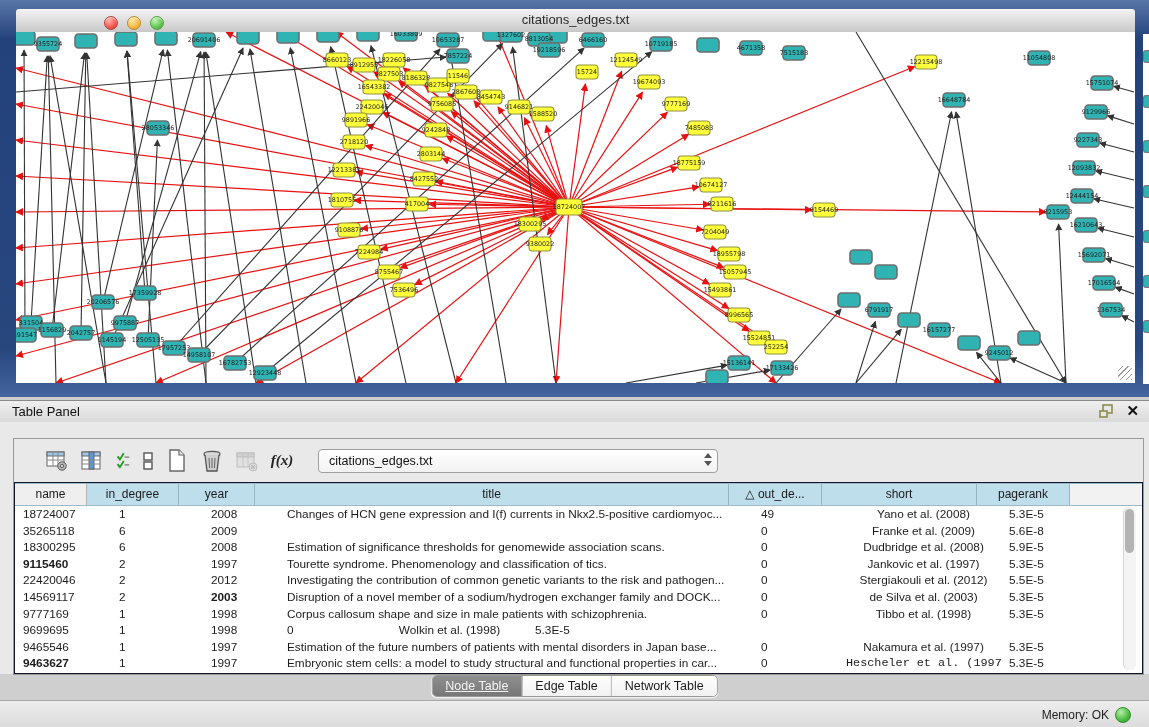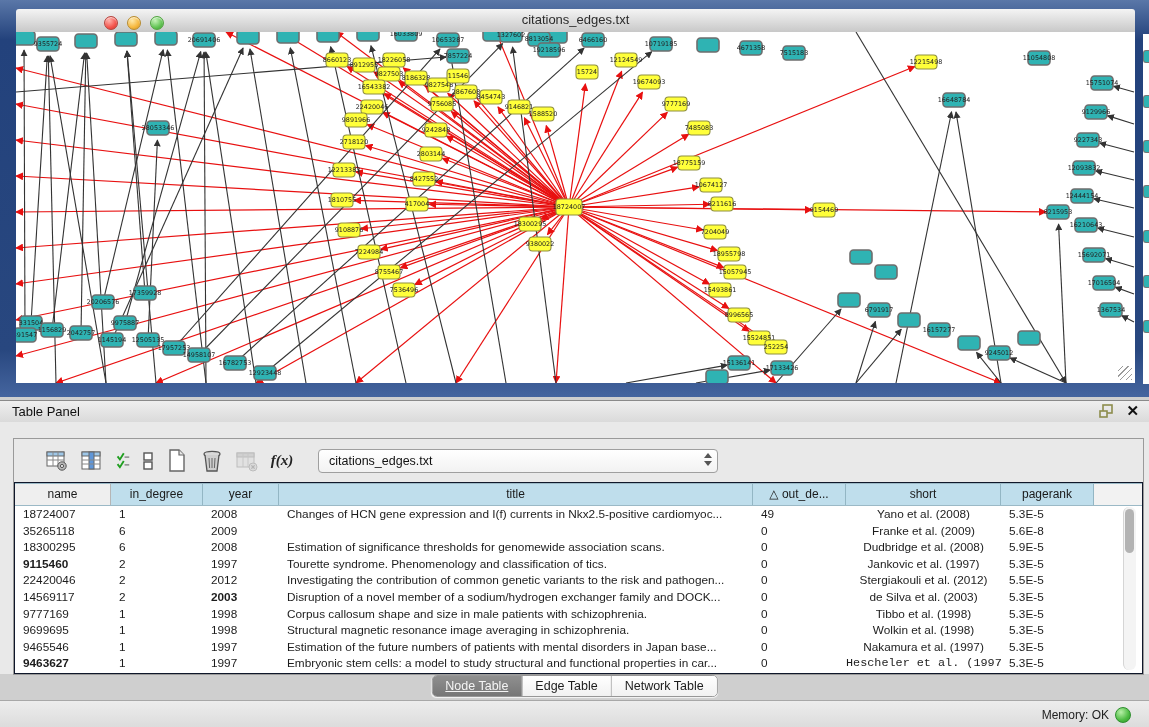--- a/index.html
+++ b/index.html
@@ -490,21 +490,21 @@
       <div class="source-select">
         <span>citations_edges.txt</span>
         <span class="sel-arrows">
             <div class="up"></div>
             <div class="dn"></div>
           </span>
       </div>
     </div>
     <div class="table-wrap">
       <div class="thead" id="thead">
-          <div class="th first" style="width: 96px;">name</div>
+          <div class="th first" style="width: 72px;">name</div>
           <div class="th" style="width: 92px;">in_degree</div>
           <div class="th" style="width: 76px;">year</div>
           <div class="th" style="width: 474px;">title</div>
           <div class="th" style="width: 93px;">△ out_de...</div>
           <div class="th" style="width: 155px;">short</div>
           <div class="th" style="width: 93px;">pagerank</div>
           <div class="th first" style="flex: 1 1 0%; background: rgb(242, 242, 242); border-right: none;"></div>
         </div>
       <div id="tbody">
           <div class="row">
@@ -567,21 +567,20 @@
             <div class="td" style="width: 76px;">1998</div>
             <div class="td" style="width: 474px;">Corpus callosum shape and size in male patients with schizophrenia.</div>
             <div class="td" style="width: 93px;">0</div>
             <div class="td center" style="width: 155px;">Tibbo et al. (1998)</div>
             <div class="td" style="width: 93px;">5.3E-5</div>
           </div>
           <div class="row">
             <div class="td" style="width: 96px;">9699695</div>
             <div class="td" style="width: 92px;">1</div>
             <div class="td" style="width: 76px;">1998</div>
-            <div class="td" style="width: 474px;">Structural magnetic resonance image averaging in schizophrenia.</div>
             <div class="td" style="width: 93px;">0</div>
             <div class="td center" style="width: 155px;">Wolkin et al. (1998)</div>
             <div class="td" style="width: 93px;">5.3E-5</div>
           </div>
           <div class="row">
             <div class="td" style="width: 96px;">9465546</div>
             <div class="td" style="width: 92px;">1</div>
             <div class="td" style="width: 76px;">1997</div>
             <div class="td" style="width: 474px;">Estimation of the future numbers of patients with mental disorders in Japan base...</div>
             <div class="td" style="width: 93px;">0</div>

